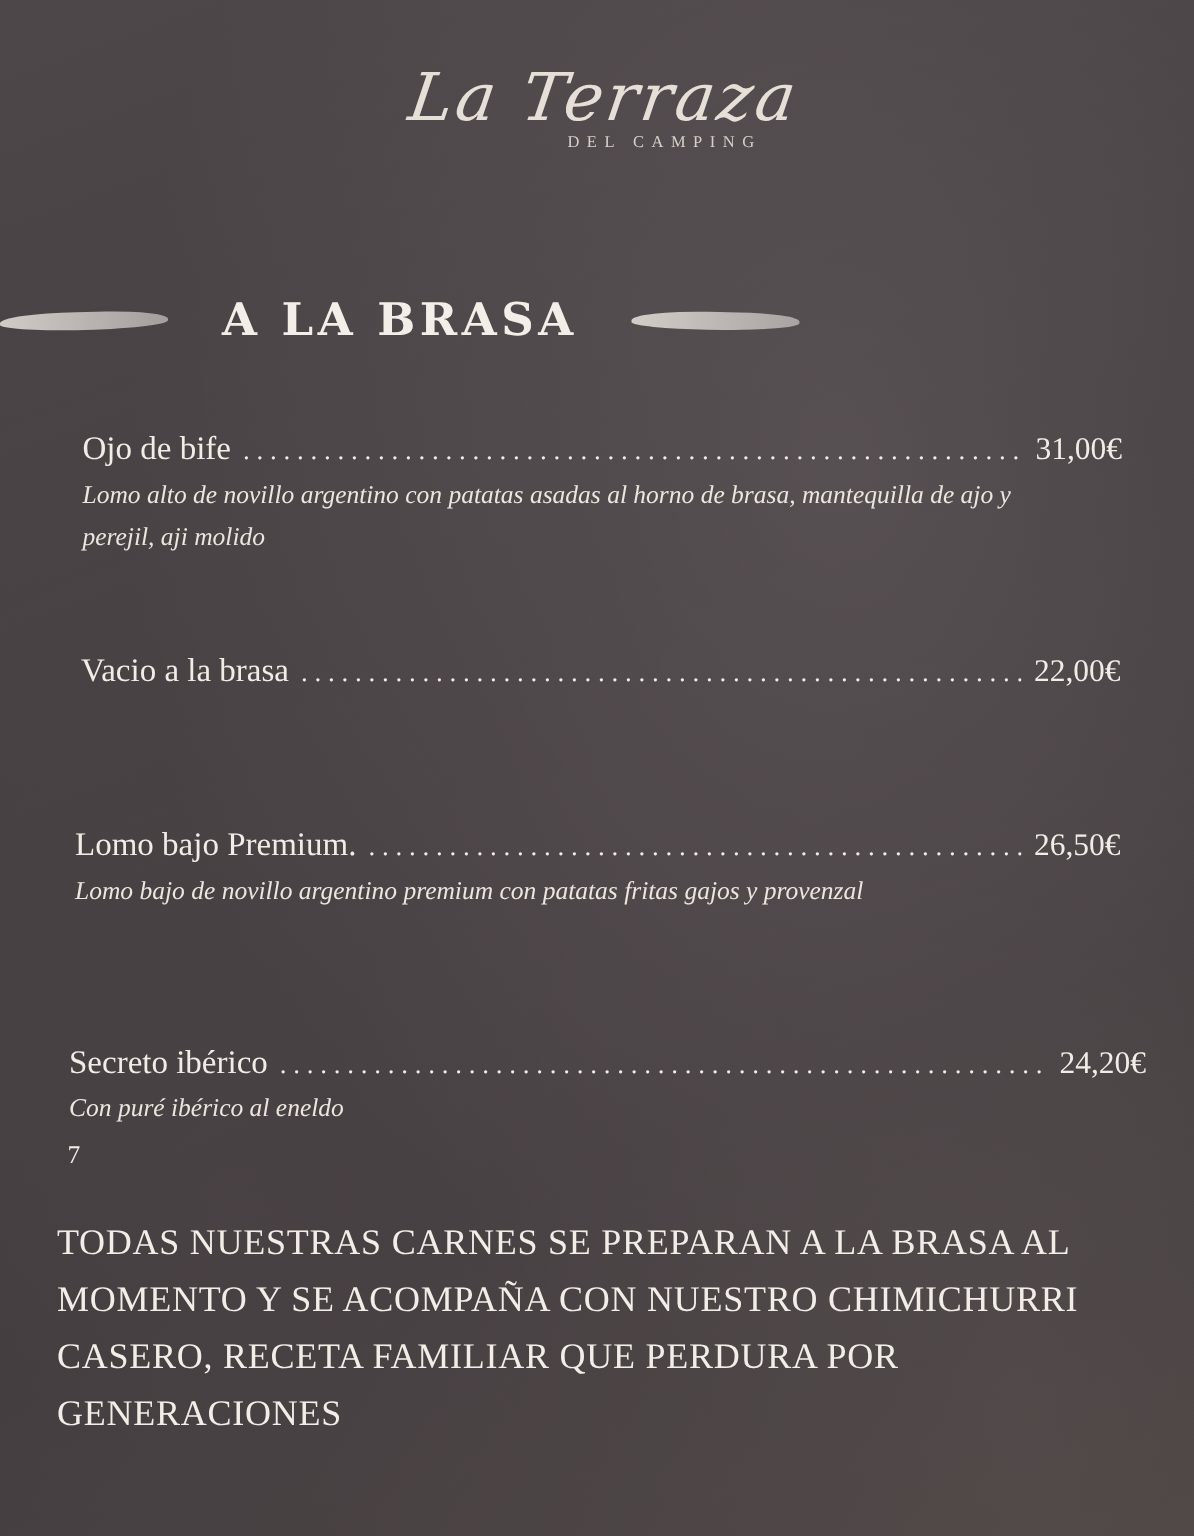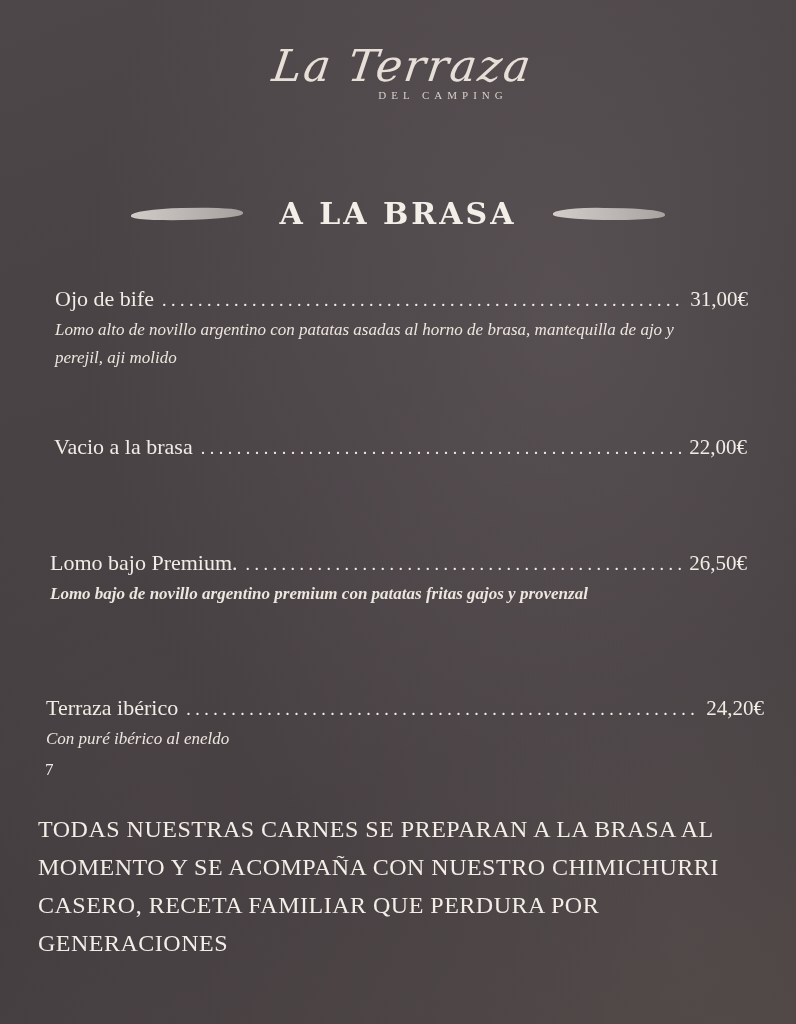--- a/index.html
+++ b/index.html
@@ -19,21 +19,21 @@
       font-family: "DejaVu Serif", serif; font-style: italic;
       font-size: 44px; color: #e6dfd8; letter-spacing: 2px; font-weight: normal;
       transform: skewX(-8deg); display: inline-block; margin-left: 10px;
     }
     .logo-sub {
       font-family: "Liberation Serif", serif; 
       font-size: 11px; letter-spacing: 5px; color: #d7d0c9; margin-top: -2px; margin-left: 90px;
     }
     .heading-row {
       position: absolute; top: 196px; left: 0; right: 0;
-      display: flex; justify-content: center; align-items: center; gap: 36px;
+      display: flex; align-items: center; gap: 36px;
     }
     .flourish {
       width: 112px; height: 12px;
       background: linear-gradient(90deg, rgba(240,235,230,0.9), rgba(240,235,230,0.6));
       border-radius: 50% 40% 60% 50% / 60% 50% 50% 40%;
       opacity: 0.9;
     }
     .flourish.left { transform: rotate(-1deg); }
     .flourish.right { transform: rotate(1deg); }
     .heading {
@@ -89,26 +89,26 @@
     <span class="price">22,00€</span>
   </div>
 </div>
 
 <div class="item" style="left:50px; top:550px; width:697px;">
   <div class="item-line">
     <span class="item-name">Lomo bajo Premium.</span>
     <span class="dots"></span>
     <span class="price">26,50€</span>
   </div>
-  <div class="desc" style="white-space:nowrap; width:720px;font-weight:bold;">Lomo bajo de novillo argentino premium con patatas fritas gajos y provenzal</div>
+  <div class="desc" style="white-space:nowrap; width:720px;">Lomo bajo de novillo argentino premium con patatas fritas gajos y provenzal</div>
 </div>
 
 <div class="item" style="left:46px; top:695px; width:718px;">
   <div class="item-line">
-    <span class="item-name">Terraza ibérico</span>
+    <span class="item-name">Secreto ibérico</span>
     <span class="dots"></span>
     <span class="price">24,20€</span>
   </div>
   <div class="desc">Con puré ibérico al eneldo</div>
 </div>
 
 <div class="page-num">7</div>
 
 <div class="note">TODAS NUESTRAS CARNES SE PREPARAN A LA BRASA AL MOMENTO Y SE ACOMPAÑA CON NUESTRO CHIMICHURRI CASERO, RECETA FAMILIAR QUE PERDURA POR GENERACIONES</div>
 

